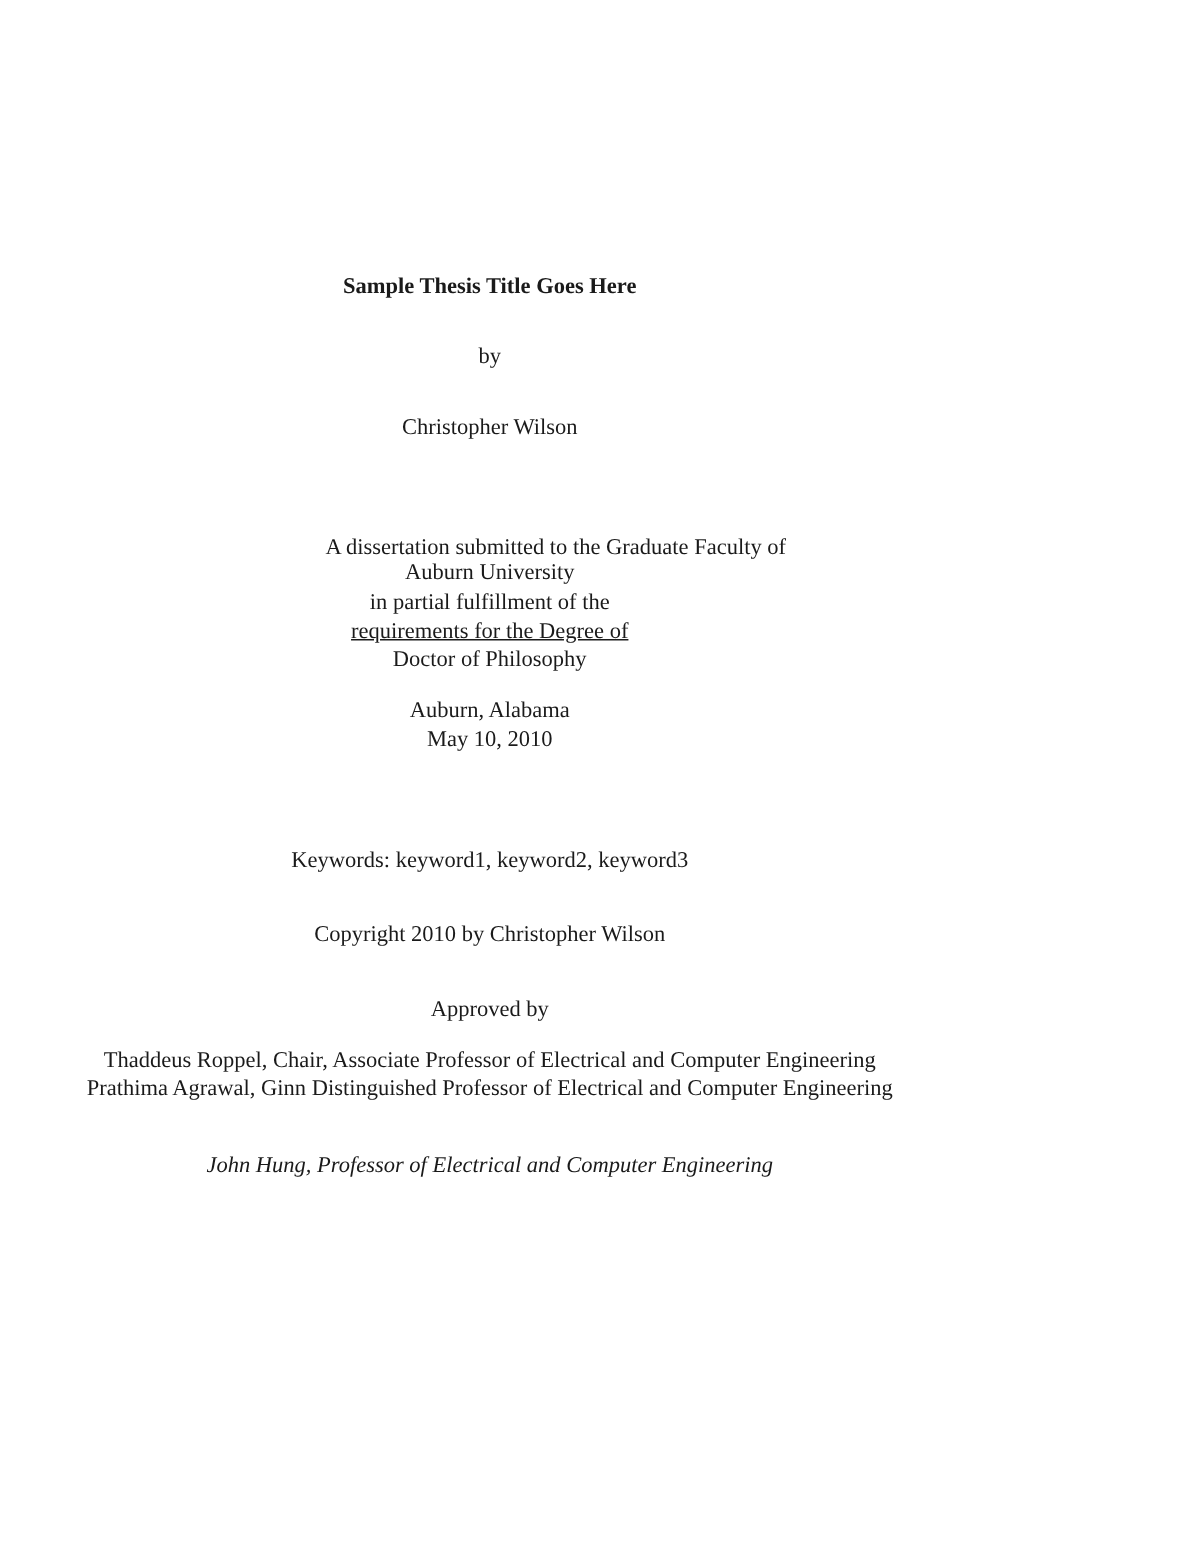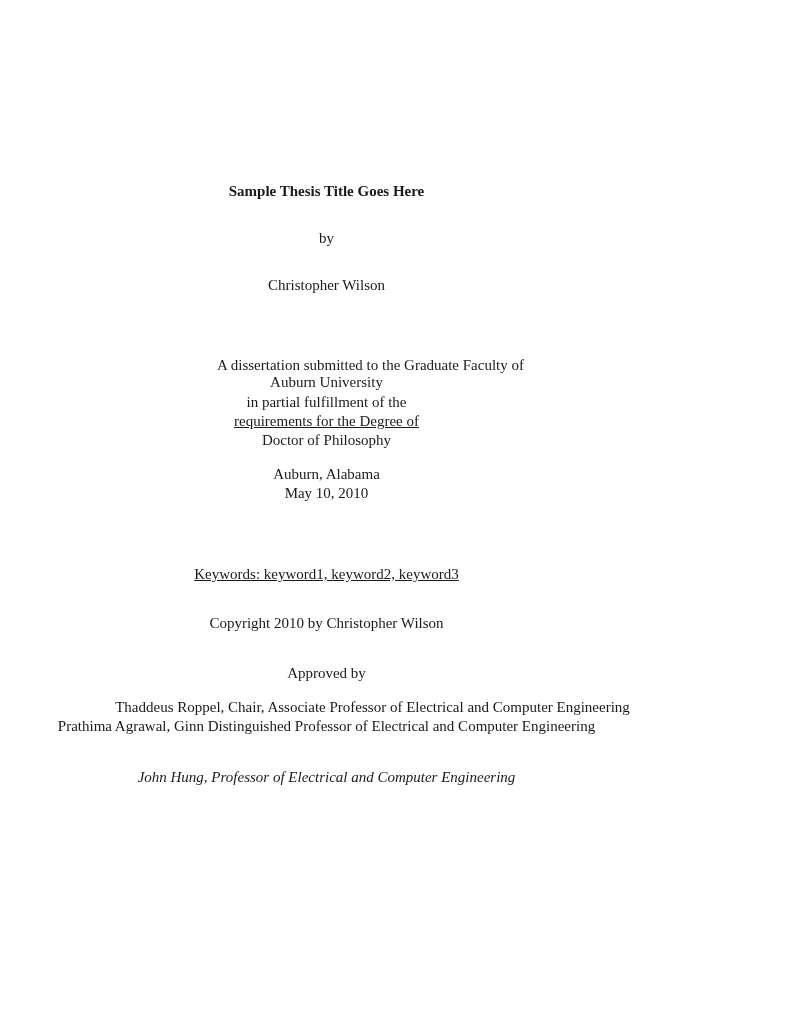--- a/index.html
+++ b/index.html
@@ -38,22 +38,22 @@
     <div class="line" style="top:356px;padding-left:44px;">A dissertation submitted to the Graduate Faculty of</div>
     <div class="line" style="top:373px;">Auburn University</div>
     <div class="line" style="top:393px;">in partial fulfillment of the</div>
     <div class="line" style="top:412px;text-decoration:underline;">requirements for the Degree of</div>
     <div class="line" style="top:431px;">Doctor of Philosophy</div>
   </div>
 
   <div class="line" style="top:465px;">Auburn, Alabama</div>
   <div class="line" style="top:484px;">May 10, 2010</div>
 
-  <div class="line" style="top:565px;text-decoration:underline;">Keywords: keyword1, keyword2, keyword3</div>
+  <div class="line" style="top:565px;">Keywords: keyword1, keyword2, keyword3</div>
   <div class="line" style="top:614px;">Copyright 2010 by Christopher Wilson</div>
   <div class="line" style="top:664px;">Approved by</div>
 
   <div>
-    <div class="line" style="top:698px;margin-left:46px;">Thaddeus Roppel, Chair, Associate Professor of Electrical and Computer Engineering</div>
+    <div class="line" style="top:698px;">Thaddeus Roppel, Chair, Associate Professor of Electrical and Computer Engineering</div>
     <div class="line" style="top:717px;">Prathima Agrawal, Ginn Distinguished Professor of Electrical and Computer Engineering</div>
     <div class="line" style="top:768px;font-style:italic;">John Hung, Professor of Electrical and Computer Engineering</div>
   </div>
 </div>
 
 </body></html>

